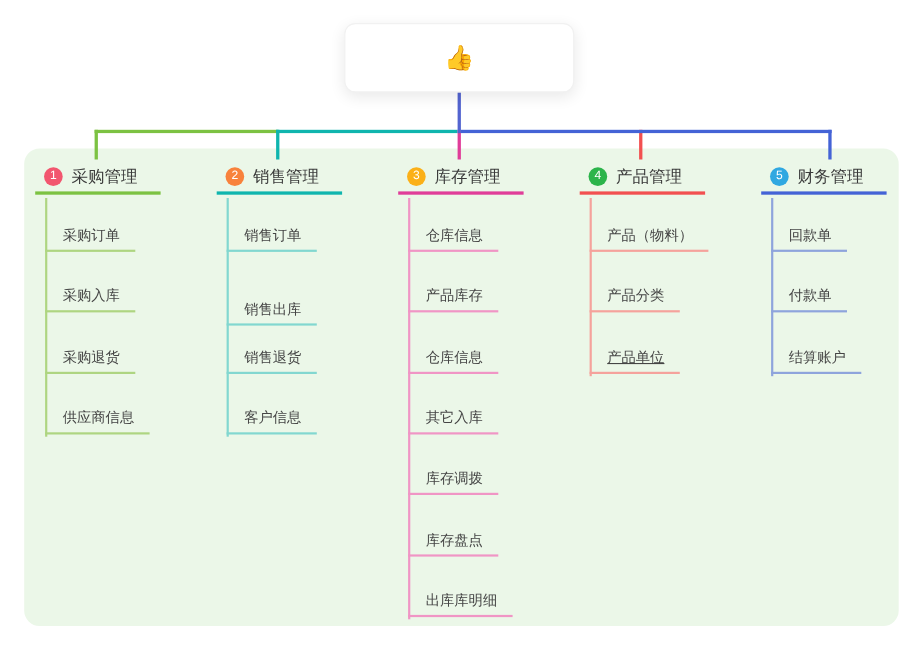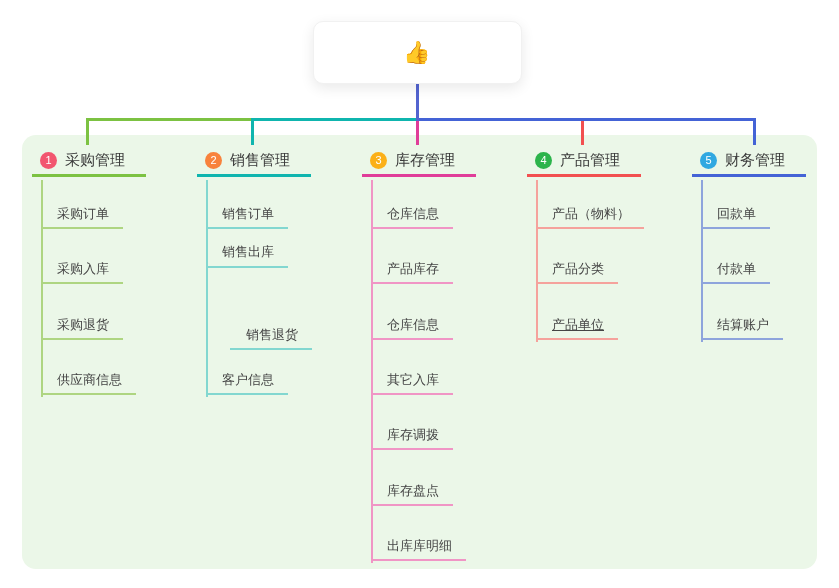--- a/index.html
+++ b/index.html
@@ -69,22 +69,22 @@
       <div class="child-node" style="left: 41px; top: 201px; border-bottom-color: rgb(174, 213, 129);">采购订单</div>
       <div class="child-node" style="left: 41px; top: 256px; border-bottom-color: rgb(174, 213, 129);">采购入库</div>
       <div class="child-node" style="left: 41px; top: 312px; border-bottom-color: rgb(174, 213, 129);">采购退货</div>
       <div class="child-node" style="left: 41px; top: 367px; border-bottom-color: rgb(174, 213, 129);">供应商信息</div>
       <div class="branch-title" style="left: 197px; border-bottom-color: rgb(15, 181, 174);">
         <span class="badge" style="background: rgb(248, 130, 60);">2</span>
         <span>销售管理</span>
       </div>
       <div class="line child-vline" style="left: 206px; top: 180px; height: 217px; background: rgb(130, 215, 208);"></div>
       <div class="child-node" style="left: 206px; top: 201px; border-bottom-color: rgb(130, 215, 208);">销售订单</div>
-      <div class="child-node" style="left: 206px; top: 240px; border-bottom-color: rgb(130, 215, 208); font-family: Liberation Mono, monospace;">销售出库</div>
-      <div class="child-node" style="left: 206px; top: 322px; border-bottom-color: rgb(130, 215, 208); margin-left: 24px;">销售退货</div>
+      <div class="child-node" style="left: 206px; top: 268px; border-bottom-color: rgb(130, 215, 208);">销售出库</div>
+      <div class="child-node" style="left: 206px; top: 312px; border-bottom-color: rgb(130, 215, 208);">销售退货</div>
       <div class="child-node" style="left: 206px; top: 367px; border-bottom-color: rgb(130, 215, 208);">客户信息</div>
       <div class="branch-title" style="left: 362px; border-bottom-color: rgb(224, 61, 153);">
         <span class="badge" style="background: rgb(251, 176, 24);">3</span>
         <span>库存管理</span>
       </div>
       <div class="line child-vline" style="left: 371px; top: 180px; height: 383px; background: rgb(240, 149, 197);"></div>
       <div class="child-node" style="left: 371px; top: 201px; border-bottom-color: rgb(240, 149, 197); text-align: right;">仓库信息</div>
       <div class="child-node" style="left: 371px; top: 256px; border-bottom-color: rgb(240, 149, 197);">产品库存</div>
       <div class="child-node" style="left: 371px; top: 312px; border-bottom-color: rgb(240, 149, 197);">仓库信息</div>
       <div class="child-node" style="left: 371px; top: 367px; border-bottom-color: rgb(240, 149, 197);">其它入库</div>

